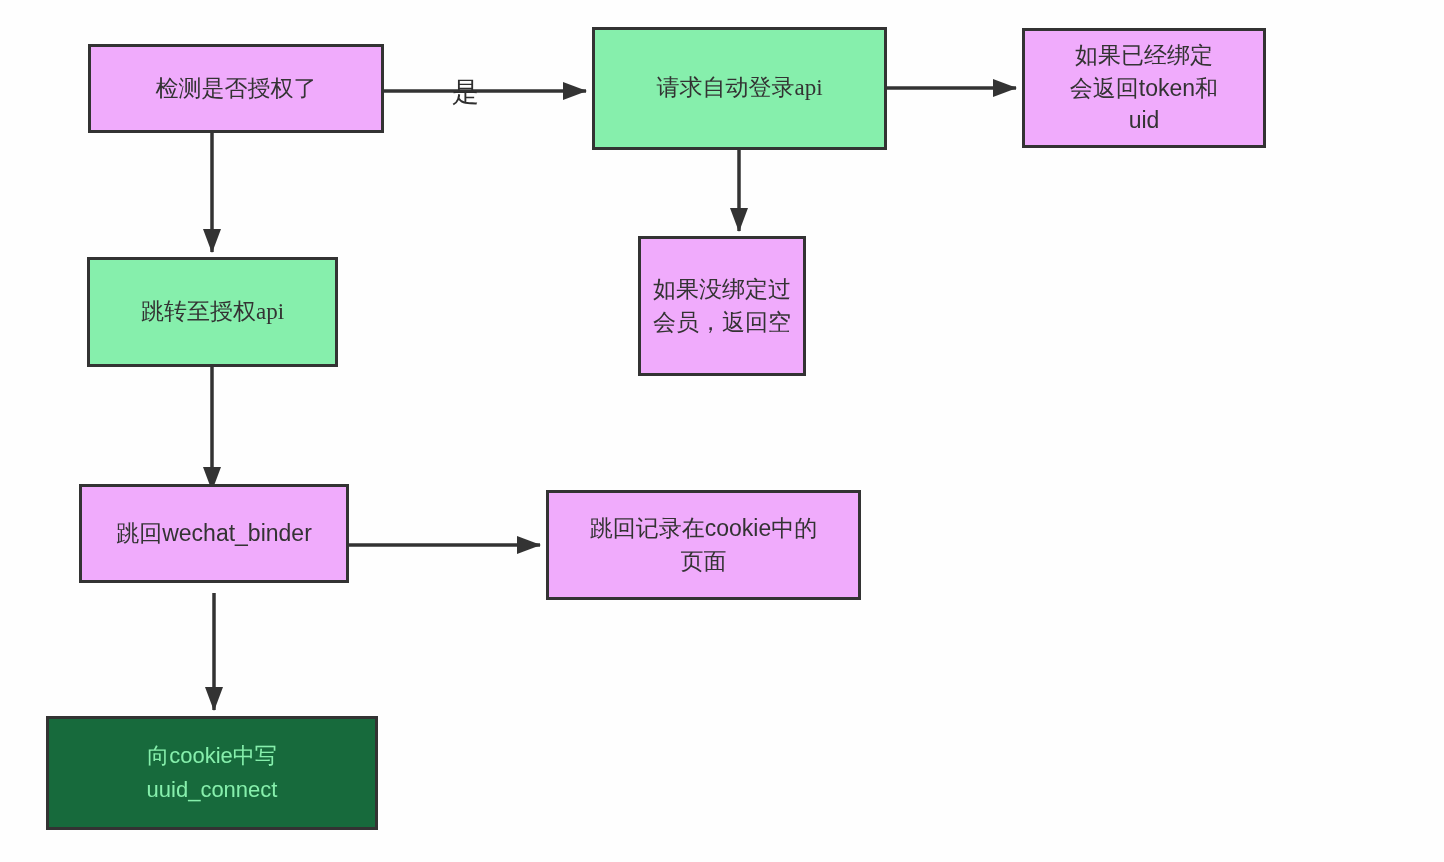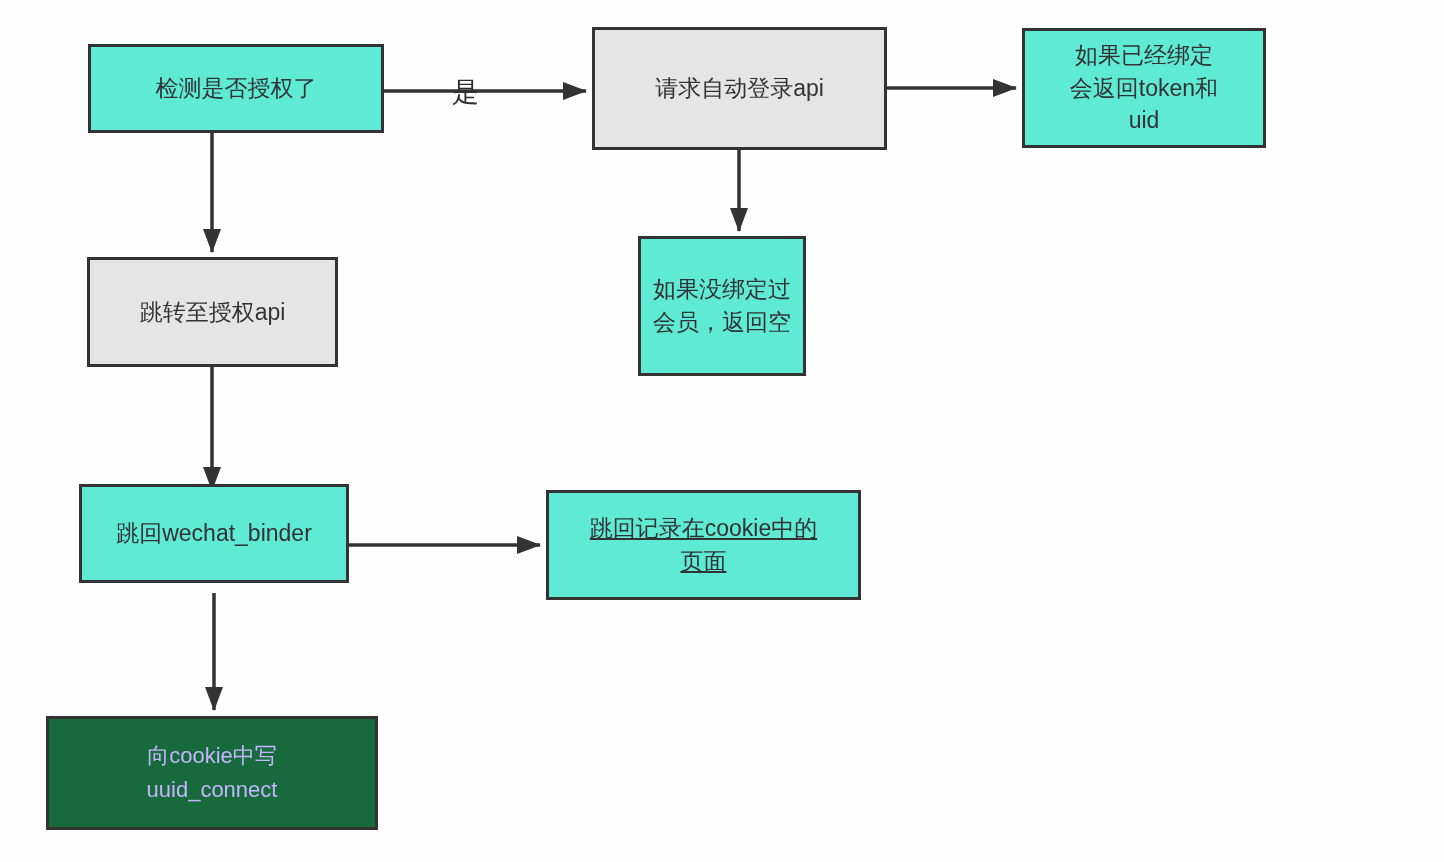--- a/index.html
+++ b/index.html
@@ -8,30 +8,30 @@
     width:1444px;height:862px;
     background:#fefefe;
     font-family:"Liberation Sans","DejaVu Sans",sans-serif;
     overflow:hidden;
   }
   .edges{position:absolute;left:0;top:0;width:1444px;height:862px;}
   .node{
     position:absolute;
     box-sizing:border-box;
     border:3px solid #333333;
-    background:#5eead4;
+    background:#f0abfc;
     display:flex;align-items:center;justify-content:center;
     text-align:center;
     color:#333333;
     font-size:23px;
     line-height:1.42;
   }
   .node .label{white-space:pre-line;display:block;padding:0 8px;}
-  .node.yellow{background:#e5e5e5;}
-  .node.green{background:#176A3C;color:#c4b5fd;font-size:22px;line-height:1.55;}
+  .node.yellow{background:#86efac;font-family:Liberation Serif, serif;}
+  .node.green{background:#176A3C;color:#86efac;font-size:22px;line-height:1.55;}
   .edge-label{
     position:absolute;
     font-size:27px;
     color:#2e2e2e;
   }
 </style>
 </head>
 <body>
 
 <div class="canvas">
@@ -71,21 +71,21 @@
   </div>
 
   <div class="node yellow" style="left:87px;top:257px;width:251px;height:110px;">
     <span class="label">跳转至授权api</span>
   </div>
 
   <div class="node" style="left:79px;top:484px;width:270px;height:99px;">
     <span class="label">跳回wechat_binder</span>
   </div>
 
-  <div class="node" style="left:546px;top:490px;width:315px;height:110px;text-decoration:underline;">
+  <div class="node" style="left:546px;top:490px;width:315px;height:110px;">
     <span class="label">跳回记录在cookie中的
 页面</span>
   </div>
 
   <div class="node green" style="left:46px;top:716px;width:332px;height:114px;">
     <span class="label">向cookie中写
 uuid_connect</span>
   </div>
 
   <span class="edge-label" style="left:452px;top:74px;">是</span>

